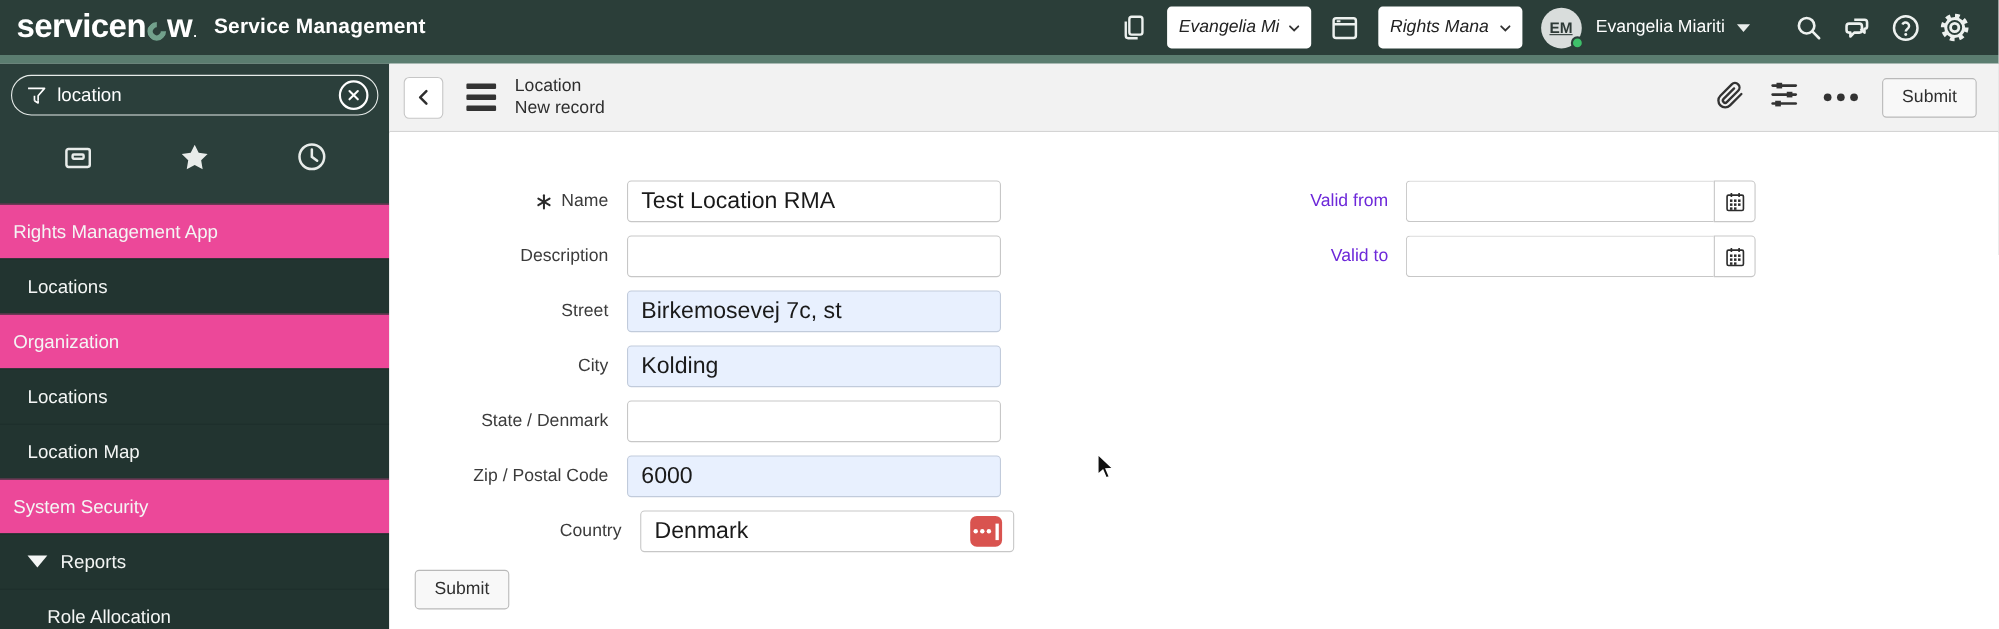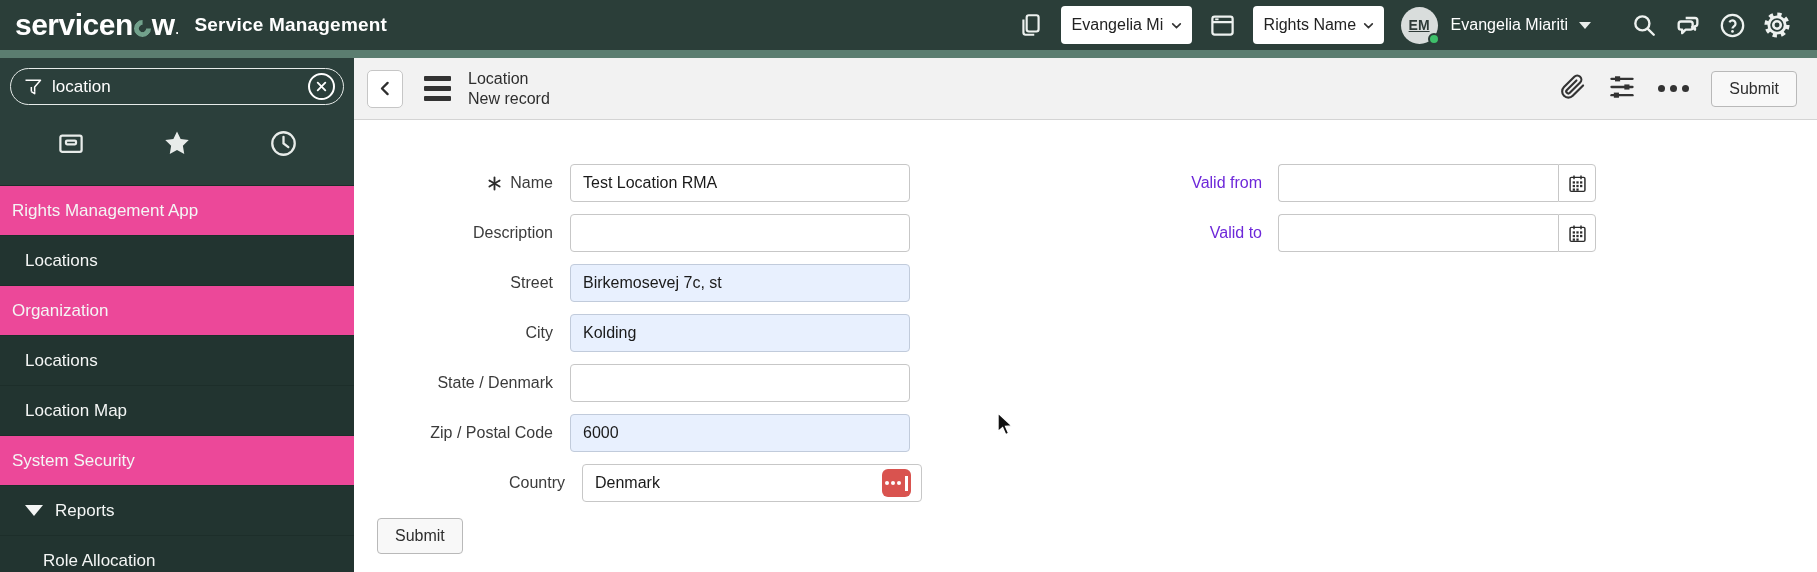--- a/index.html
+++ b/index.html
@@ -13,21 +13,21 @@
   .logo .o-ring { display:inline-block; width:17px; height:17px; border:5px solid #72a18c;
                   border-top-color:transparent; border-radius:50%; transform:rotate(45deg);
                   margin:6px 1px 0 1px; }
   .logo .tm-dot { font-size:12px; align-self:flex-end; margin:0 0 5px 1px; }
   .product-name { color:#fff; font-size:19px; font-weight:600; margin-left:16px; letter-spacing:0.2px; }
 
   .banner-right { margin-left:auto; display:flex; align-items:center; gap:17px; }
   .hicon { color:#edf1ef; display:flex; align-items:center; cursor:pointer; }
   .hsel { background:#fff; border-radius:4px; height:38px; width:131px; display:flex; align-items:center;
           justify-content:space-between; padding:0 9px 0 11px; font-size:16px; color:#222; cursor:pointer;
-          white-space:nowrap; overflow:hidden; }
+          white-space:nowrap; overflow:hidden;font-style:italic; }
   .hsel .txt { overflow:hidden; white-space:nowrap; }
   .avatar-wrap { position:relative; width:37px; height:37px; }
   .avatar { width:37px; height:37px; border-radius:50%; background:#d9dddc; color:#2e3a37;
             font-size:14px; font-weight:bold; display:flex; align-items:center; justify-content:center;text-decoration:underline; }
   .status-dot { position:absolute; right:-2px; bottom:-1px; width:12px; height:12px; border-radius:50%;
                 background:#3ec06a; border:2px solid #2b3e39; }
   .user-name { color:#fff; font-size:16px; margin-left:-4px; }
   .caret-down { width:0; height:0; border-left:6px solid transparent; border-right:6px solid transparent;
                 border-top:7px solid #e9edeb; margin-left:-6px; }
   .icon-gap { width:6px; }
@@ -71,21 +71,21 @@
   .btn { background:#f8f8f8; border:1px solid #b9b9b9; border-radius:4px; color:#2e2e2e;
          font-size:16px; font-family:inherit; padding:8px 17px; cursor:pointer; }
 
   .form-area { position:absolute; left:0; top:63px; width:1463px; height:451px; background:#fff; }
   .frow { position:absolute; height:38px; display:flex; align-items:center; }
   .flabel { position:absolute; left:0; width:199px; display:flex; align-items:center; justify-content:flex-end;
             gap:7px; height:38px; font-size:16px; color:#3b3b3b; }
   .flabel-r { position:absolute; left:709px; width:199px; display:flex; align-items:center;
               justify-content:flex-end; height:38px; font-size:16px; color:#6d28d9; }
   .finput { position:absolute; left:216px; width:340px; height:38px; border:1px solid #c7c7c7;
-            border-radius:4px; font-size:16px; font-family:inherit; color:#1a1a1a; padding:0 12px;
+            border-radius:4px; font-size:21px; font-family:inherit; color:#1a1a1a; padding:0 12px;
             background:#fff; outline:none; }
   .finput.autofill { background:#e8f0fe; border-color:#c1cbdb; }
   .date-ctl { position:absolute; left:924px; width:318px; height:38px; display:flex; }
   .date-ctl input { flex:1; border:1px solid #c7c7c7; border-right:none; border-radius:4px 0 0 4px;
                     font-size:16.5px; font-family:inherit; padding:0 10px; outline:none; background:#fff; }
   .date-btn { width:38px; height:38px; border:1px solid #c7c7c7; border-radius:0 4px 4px 0; background:#fff;
               display:flex; align-items:center; justify-content:center; color:#2c2c2c; cursor:pointer; }
   .fill-badge { position:absolute; left:516px; top:5px; width:29px; height:28px; background:#d9534f;
                 border-radius:6px; display:flex; align-items:center; justify-content:center; gap:2px; cursor:pointer; }
   .fill-badge i { width:4px; height:4px; border-radius:50%; background:#fff; }
@@ -122,21 +122,21 @@
           </svg>
       </div>
       <span class="hicon">
         <svg width="27" height="27" viewBox="0 0 24 24" fill="none" stroke="currentColor" stroke-width="2">
             <rect x="3" y="4" width="18" height="16" rx="2"></rect>
             <line x1="3" y1="9" x2="21" y2="9"></line>
             <rect x="5.5" y="5.7" width="3" height="1.6" fill="currentColor" stroke="none"></rect>
           </svg>
       </span>
       <div class="hsel">
-        <span class="txt">Rights Name</span>
+        <span class="txt">Rights Mana</span>
         <svg width="13" height="13" viewBox="0 0 24 24" fill="none" stroke="#333" stroke-width="3" stroke-linecap="round">
             <polyline points="5 9 12 16 19 9"></polyline>
           </svg>
       </div>
       <div class="avatar-wrap">
         <div class="avatar">EM</div>
         <div class="status-dot"></div>
       </div>
       <span class="user-name">Evangelia Miariti</span>
       <span class="caret-down"></span>

